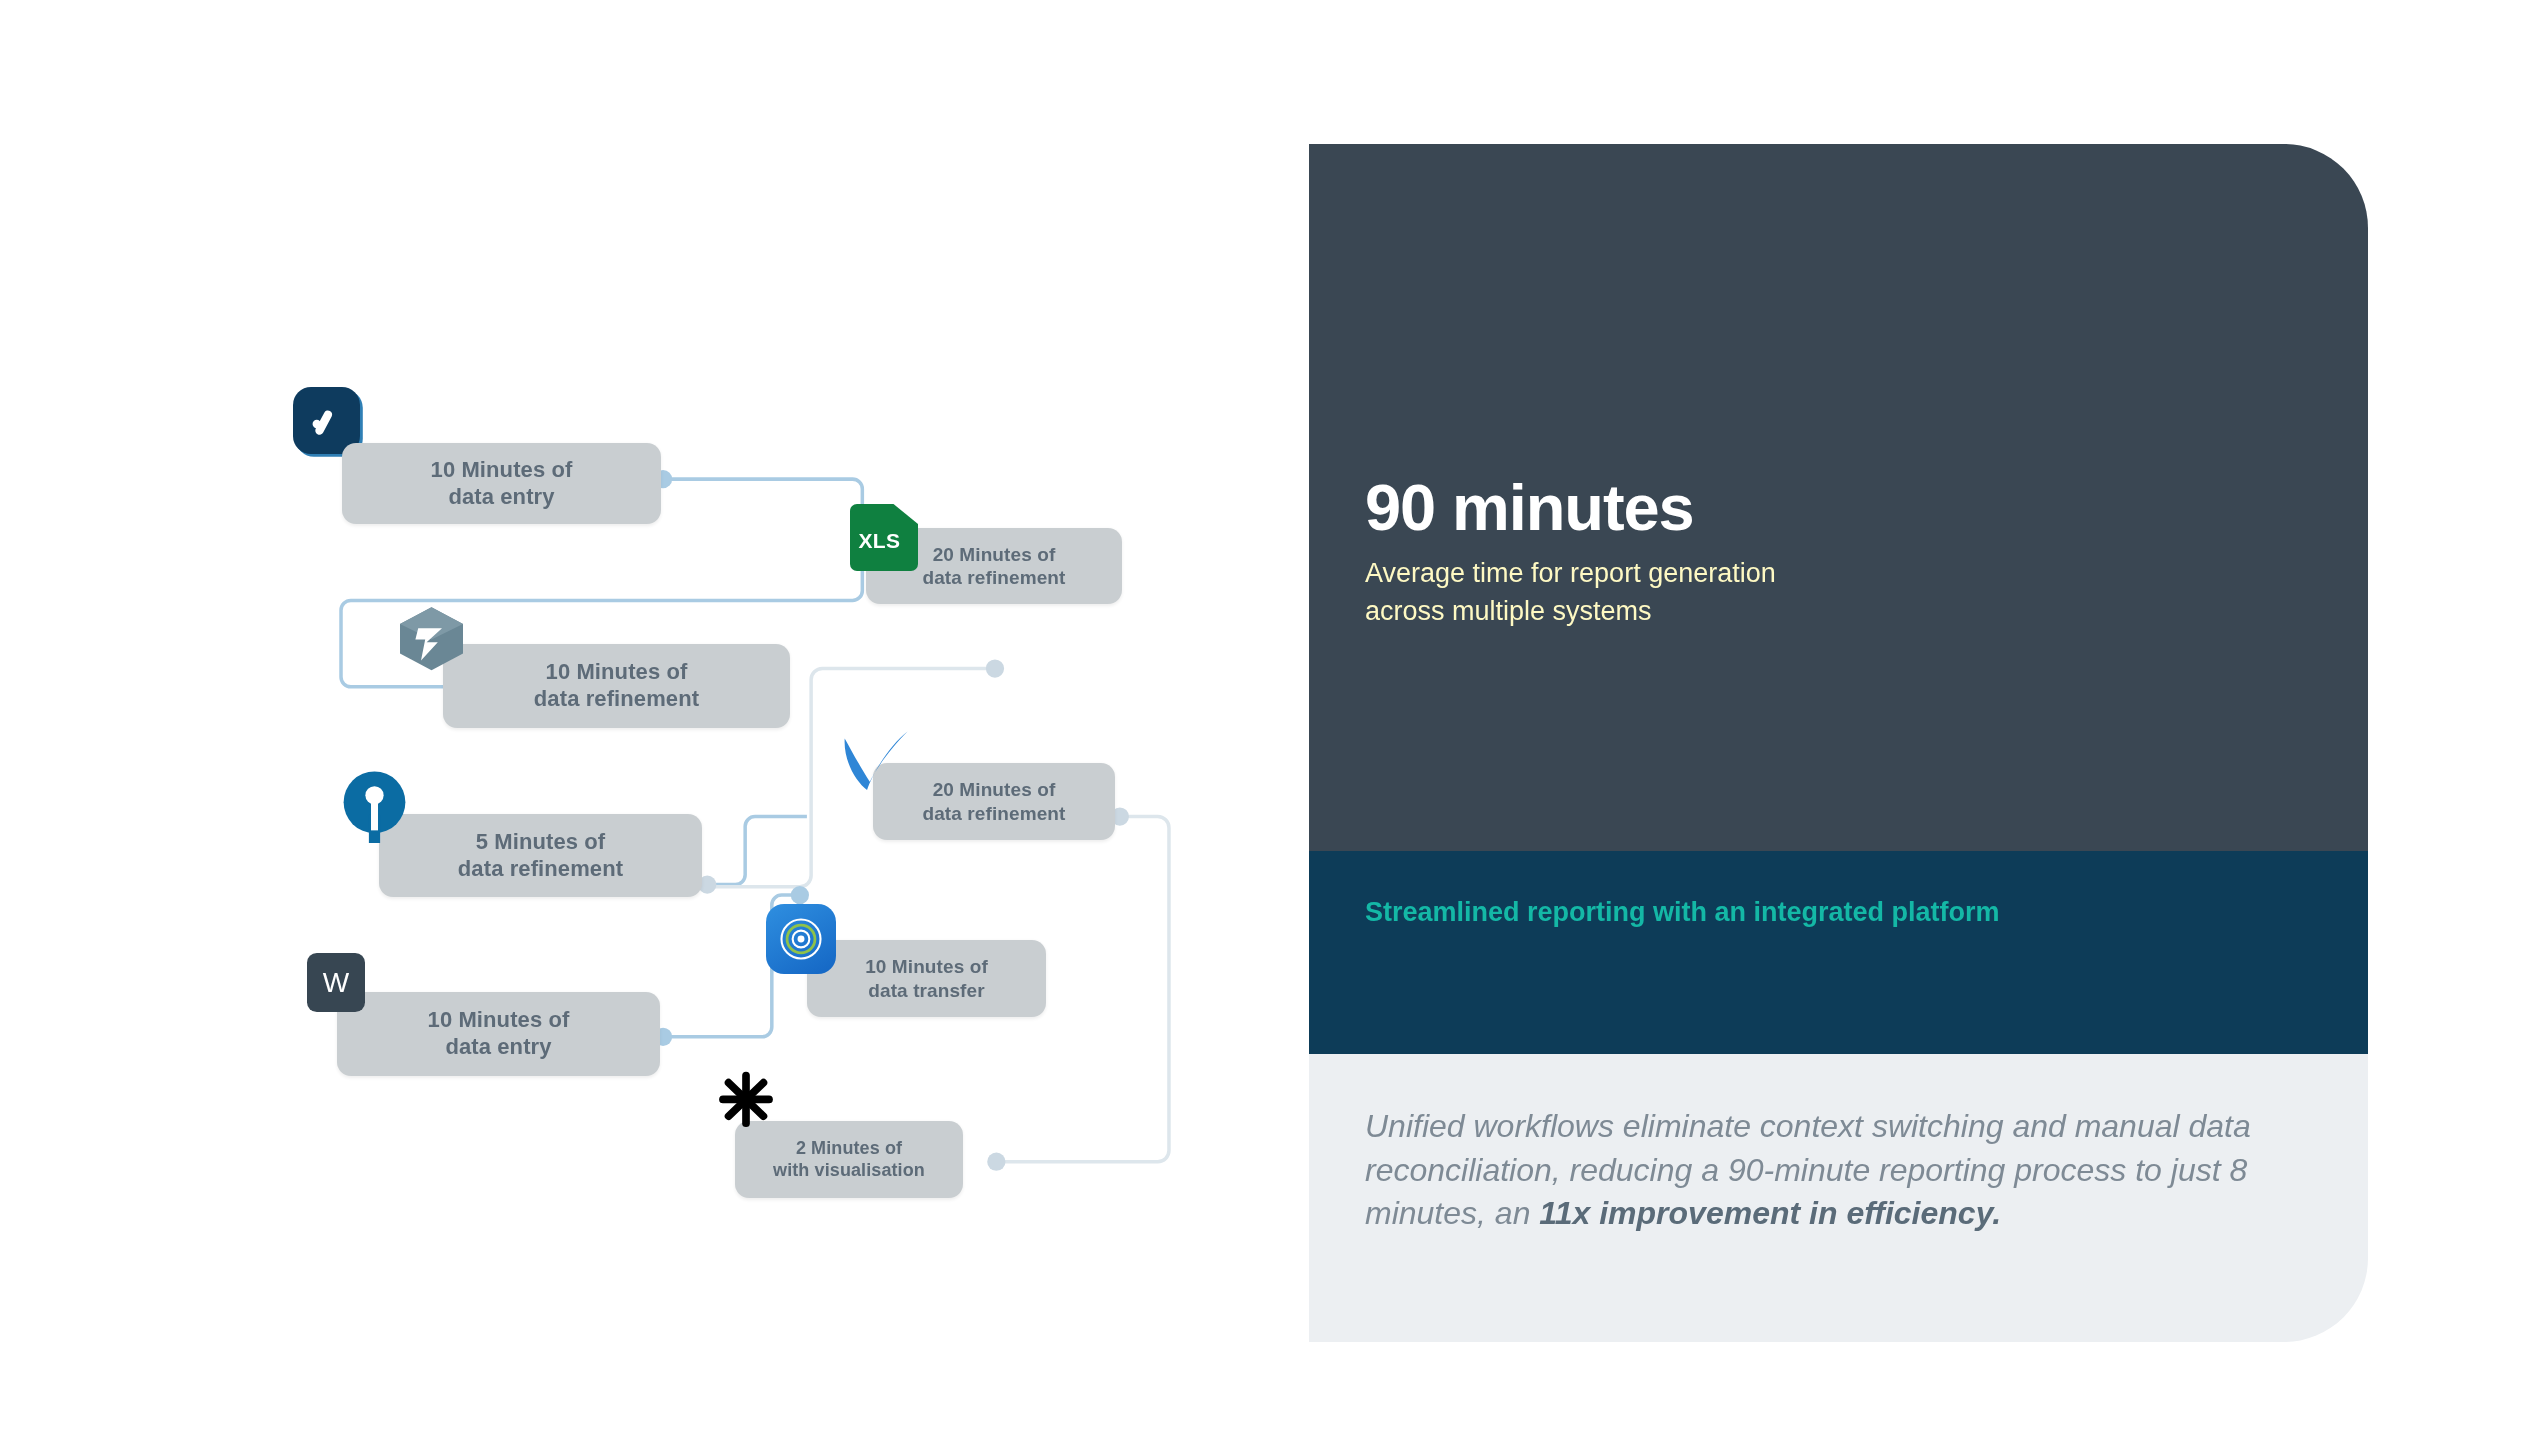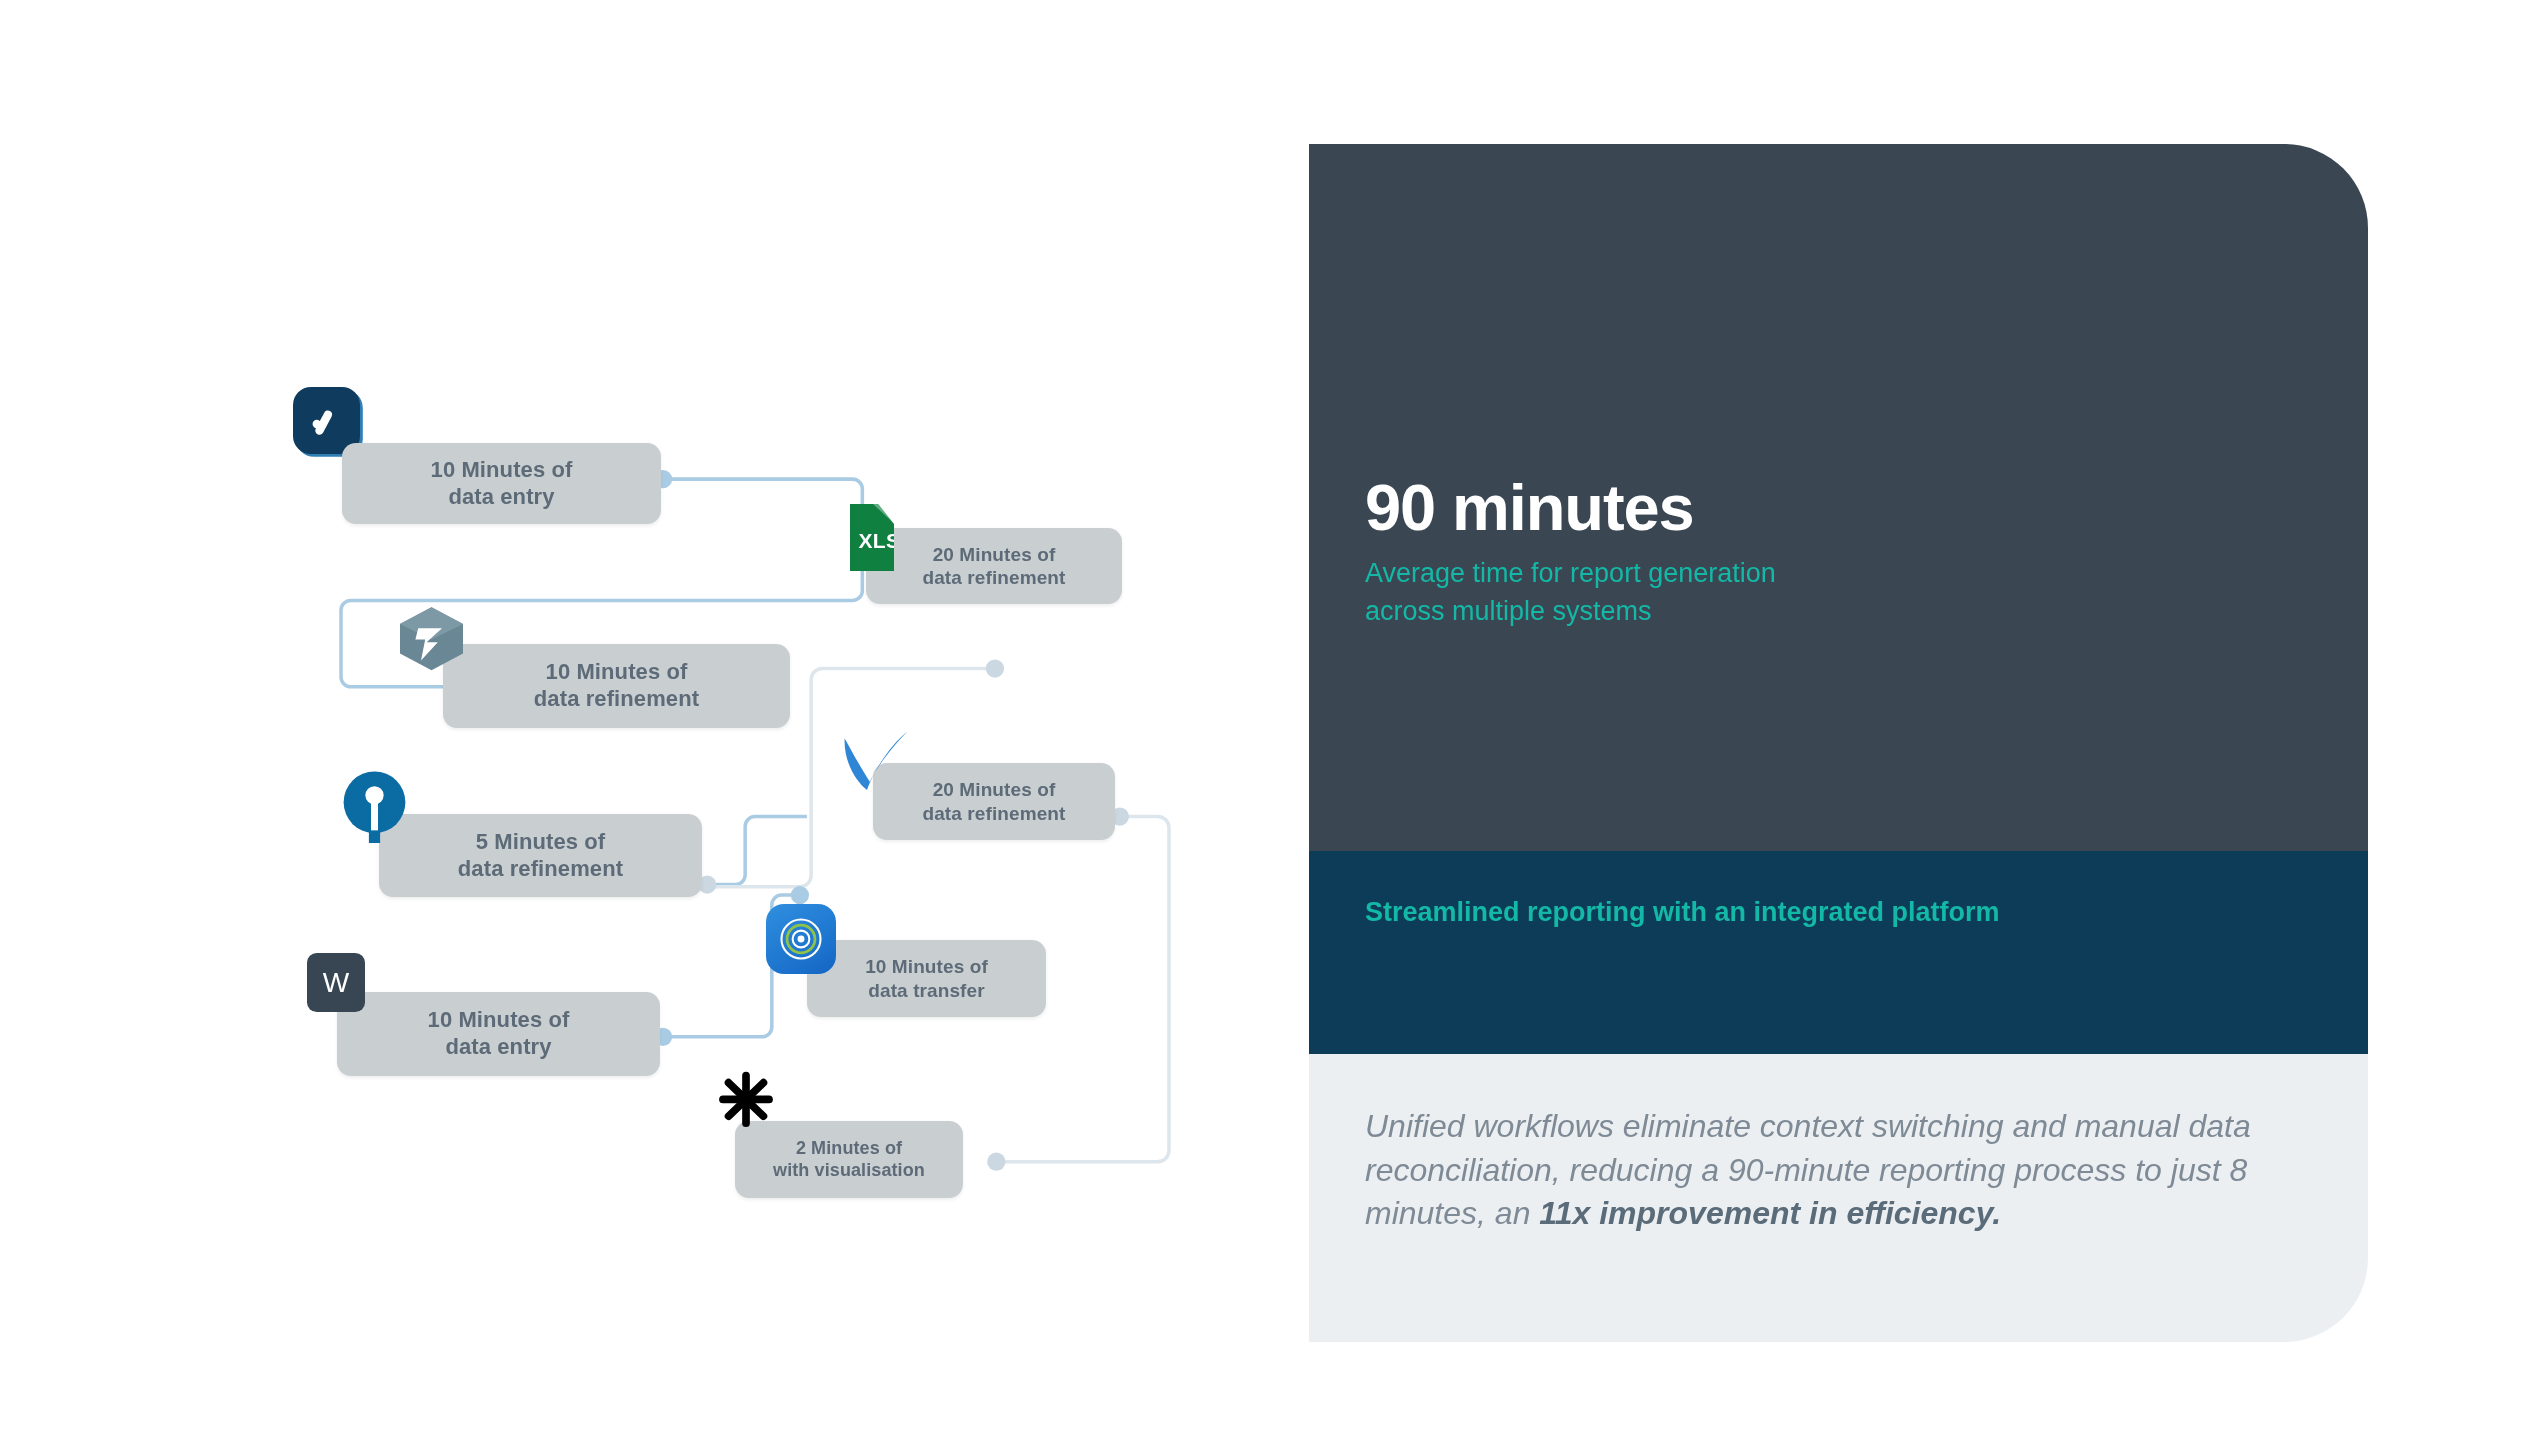--- a/index.html
+++ b/index.html
@@ -15,23 +15,23 @@
         display:flex;align-items:center;justify-content:center;text-align:left;
         color:#5d6b78;font-weight:bold;line-height:1.22;letter-spacing:0.1px;
         box-shadow:0 1.4px 3.5px rgba(0,0,0,.07);}
   .chip span{display:block;white-space:pre-line;}
 
   .badge{position:absolute;display:flex;align-items:center;justify-content:center;}
 
   
   .b-checkdark{width:67px;height:67px;border-radius:18px;background:#0e3b5e;
      box-shadow:2.8px 2.8px 0 0 #2f7fb5;}
-  .b-xls{width:44px;height:67px;background:#0f8040;
+  .b-xls{width:68px;height:67px;background:#0f8040;
      clip-path:polygon(0 0,64% 0,100% 30%,100% 100%,0 100%);
-     border-radius:0;position:relative;}
+     border-radius:7px;position:relative;}
   .b-xls .fold{position:absolute;right:0;top:0;width:21px;height:19.6px;
      background:rgba(255,255,255,.35);clip-path:polygon(0 0,100% 100%,100% 0);}
   .b-xls .lbl{color:#fff;font-size:21px;font-weight:bold;letter-spacing:0.4px;
      position:absolute;left:8.4px;bottom:18px;}
   .b-cube{width:77px;height:70px;}
   .b-info{width:65px;height:73px;}
   .b-tick{width:77px;height:67px;}
   .b-w{width:58px;height:59px;border-radius:9.8px;background:#374652;
      color:#fff;font-size:28px;font-weight:normal;}
   .b-target{width:70px;height:70px;border-radius:18px;
@@ -39,21 +39,21 @@
   .b-ast{width:60px;height:65px;color:#000;font-size:73px;line-height:.72;font-weight:bold;}
 
   
   #card{position:absolute;left:1309px;top:144px;width:1059px;height:1198px;
         border-top-right-radius:84px;border-bottom-right-radius:84px;overflow:hidden;}
   #sec-dark{background:#3a4753;height:707px;position:relative;padding-left:38px;}
   #sec-navy{background:#0d3c58;height:203px;position:relative;}
   #sec-light{background:#eceff2;height:288px;position:relative;}
 
   .big-num{color:#ffffff;font-size:65px;font-weight:bold;letter-spacing:-1.1px;margin:0;}
-  .sub{color:#14b8a6;font-size:27px;line-height:1.4;margin:9.8px 0 0 0;font-weight:normal;}
+  .sub{color:#fef9c3;font-size:27px;line-height:1.4;margin:9.8px 0 0 0;font-weight:normal;}
   .sub2{color:#14b8a6;font-size:27px;margin:9.8px 0 0 0;font-weight:bold;text-align:right;}
 
   .pad-dark{position:absolute;left:56px;top:326px;}
   .pad-navy{position:absolute;left:56px;top:36px;}
   .pad-light{position:absolute;left:56px;top:51px;width:905px;}
 
   .note{color:#7e8a95;font-size:32px;line-height:1.36;font-style:italic;margin:0;}
   .note b{color:#5a6b79;font-style:italic;font-weight:bold;}
 </style>
 </head>

